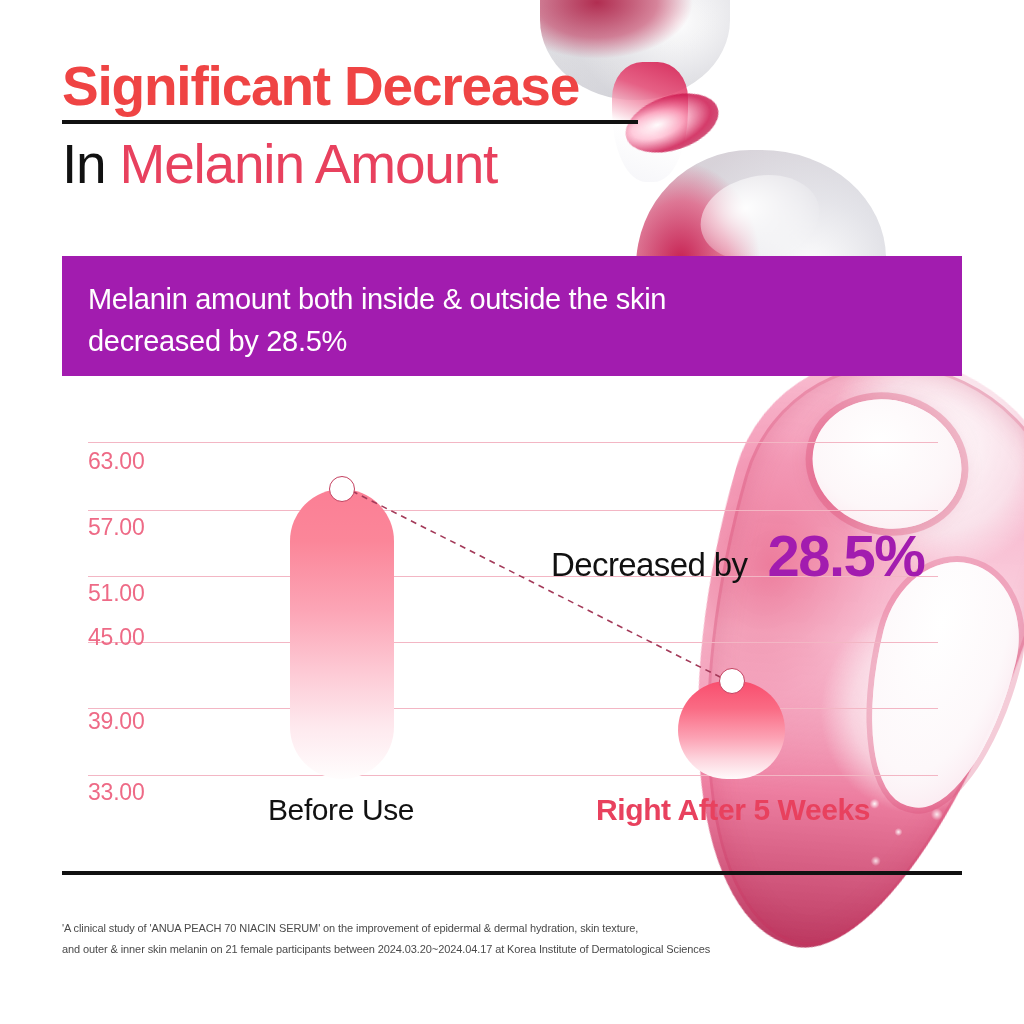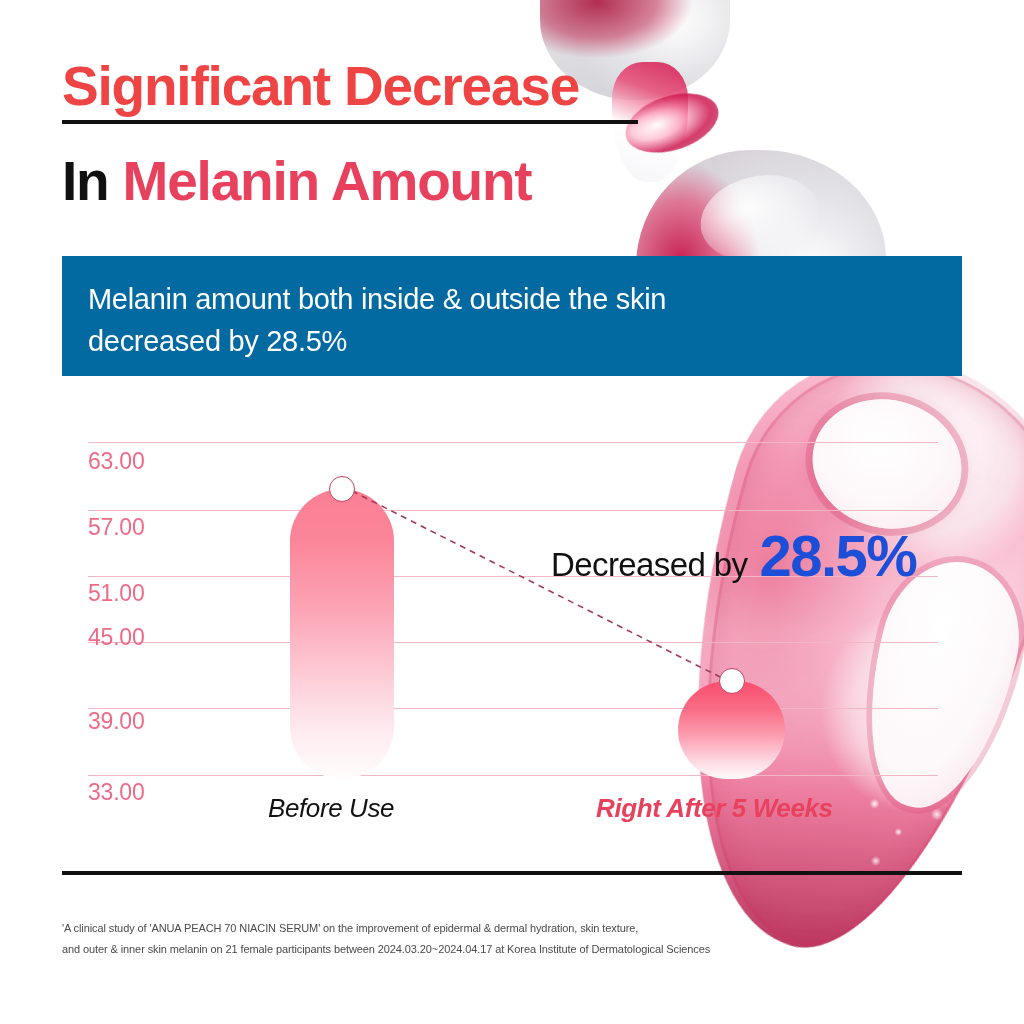--- a/index.html
+++ b/index.html
@@ -167,37 +167,37 @@
     white-space: nowrap;
   }
   .headline-rule {
     width: 576px;
     height: 4px;
     background: #111111;
     margin-top: 2px;
   }
   .headline-line2 {
     font-size: 55px;
-    font-weight: bold;
+    font-weight: normal;
     letter-spacing: -1.2px;
     line-height: 70px;
-    margin-top: 22px;
+    margin-top: 5px;
     white-space: nowrap;
     color: #111111;
   }
   .headline-accent { color: #E8415E; }
 
   
   .banner {
     position: absolute;
     left: 62px;
     top: 256px;
     width: 900px;
     height: 120px;
-    background: #0369a1;
+    background: #a21caf;
     z-index: 7;
     box-sizing: border-box;
     padding: 22px 0 0 26px;
   }
   .banner-line {
     color: #ffffff;
     font-size: 29px;
     font-weight: normal;
     line-height: 42px;
     letter-spacing: -0.3px;
@@ -287,32 +287,31 @@
   }
   .callout-label {
     font-size: 33px;
     color: #111111;
     letter-spacing: -0.6px;
     vertical-align: baseline;
   }
   .callout-value {
     font-size: 58px;
     font-weight: bold;
-    color: #1d4ed8;
+    color: #a21caf;
     letter-spacing: -1.5px;
     vertical-align: baseline;
-    margin-left: 12px;
+    margin-left: 20px;
   }
 
   .xlabel {
     position: absolute;
-    font-size: 26px;
+    font-size: 30px;
     letter-spacing: -0.4px;
     white-space: nowrap;
-    font-style: italic;
   }
   .xlabel-before {
     left: 268px;
     top: 793px;
     color: #111111;
     font-weight: normal;
   }
   .xlabel-after {
     left: 596px;
     top: 793px;

